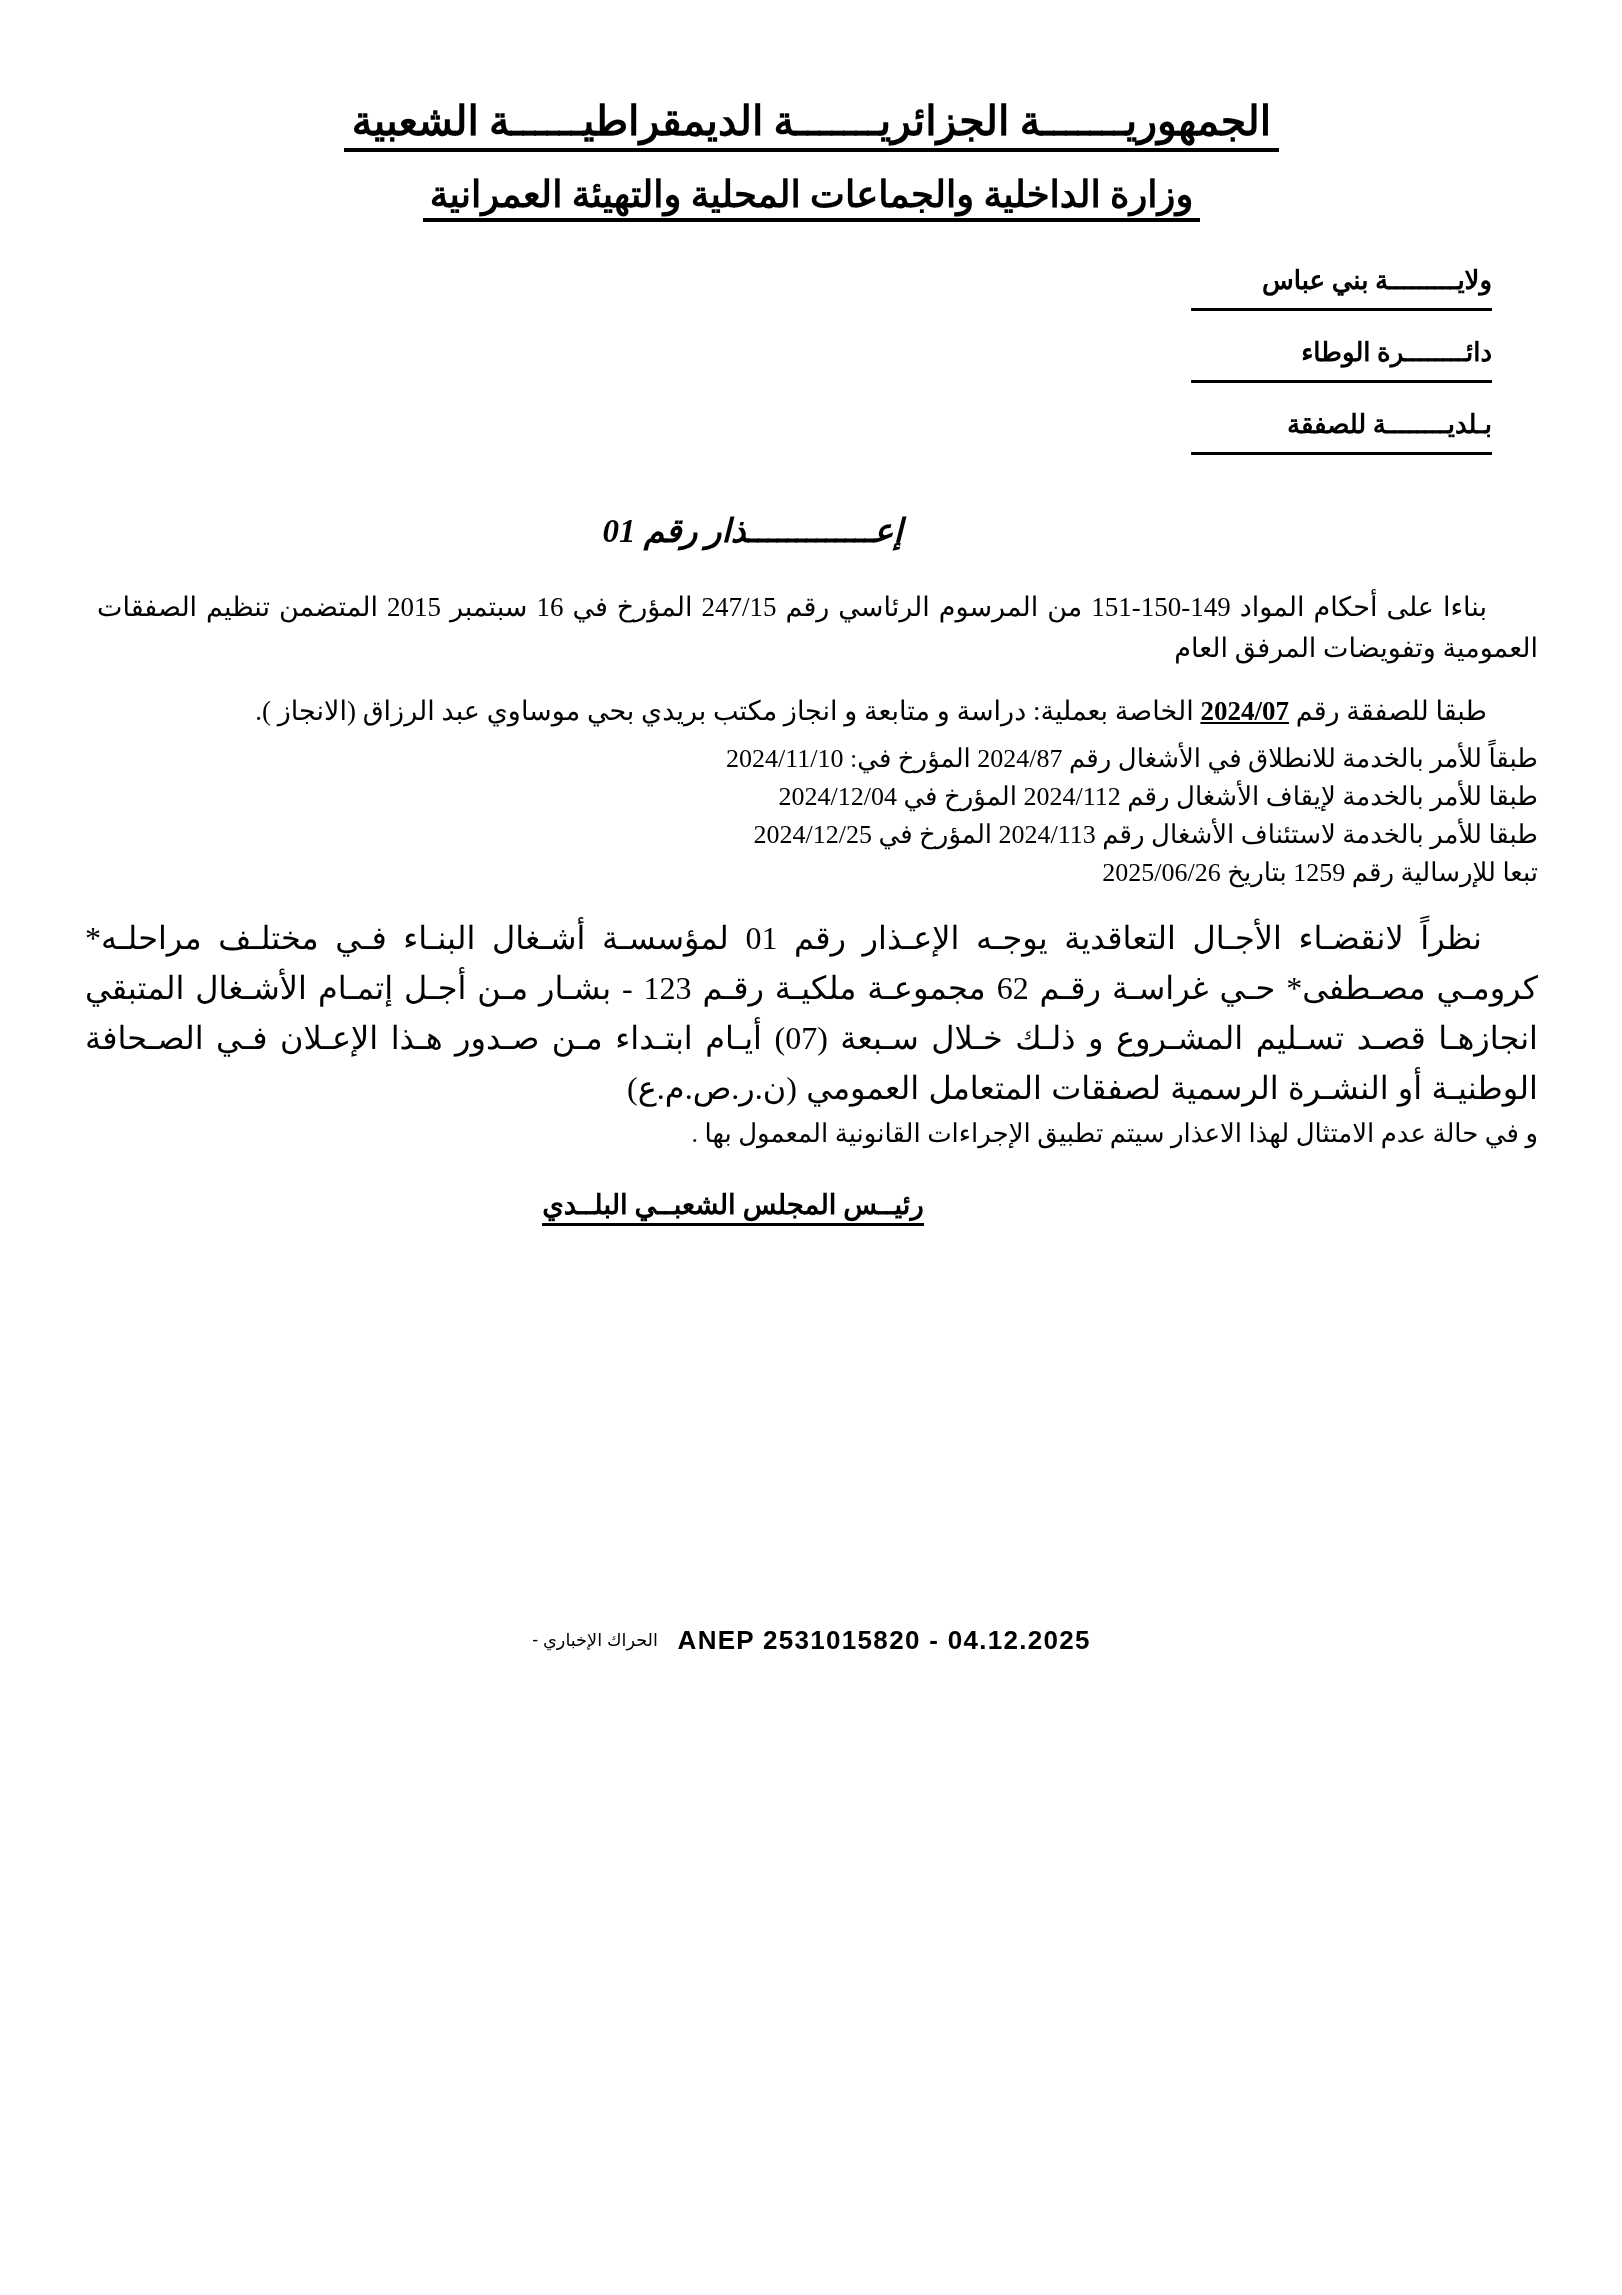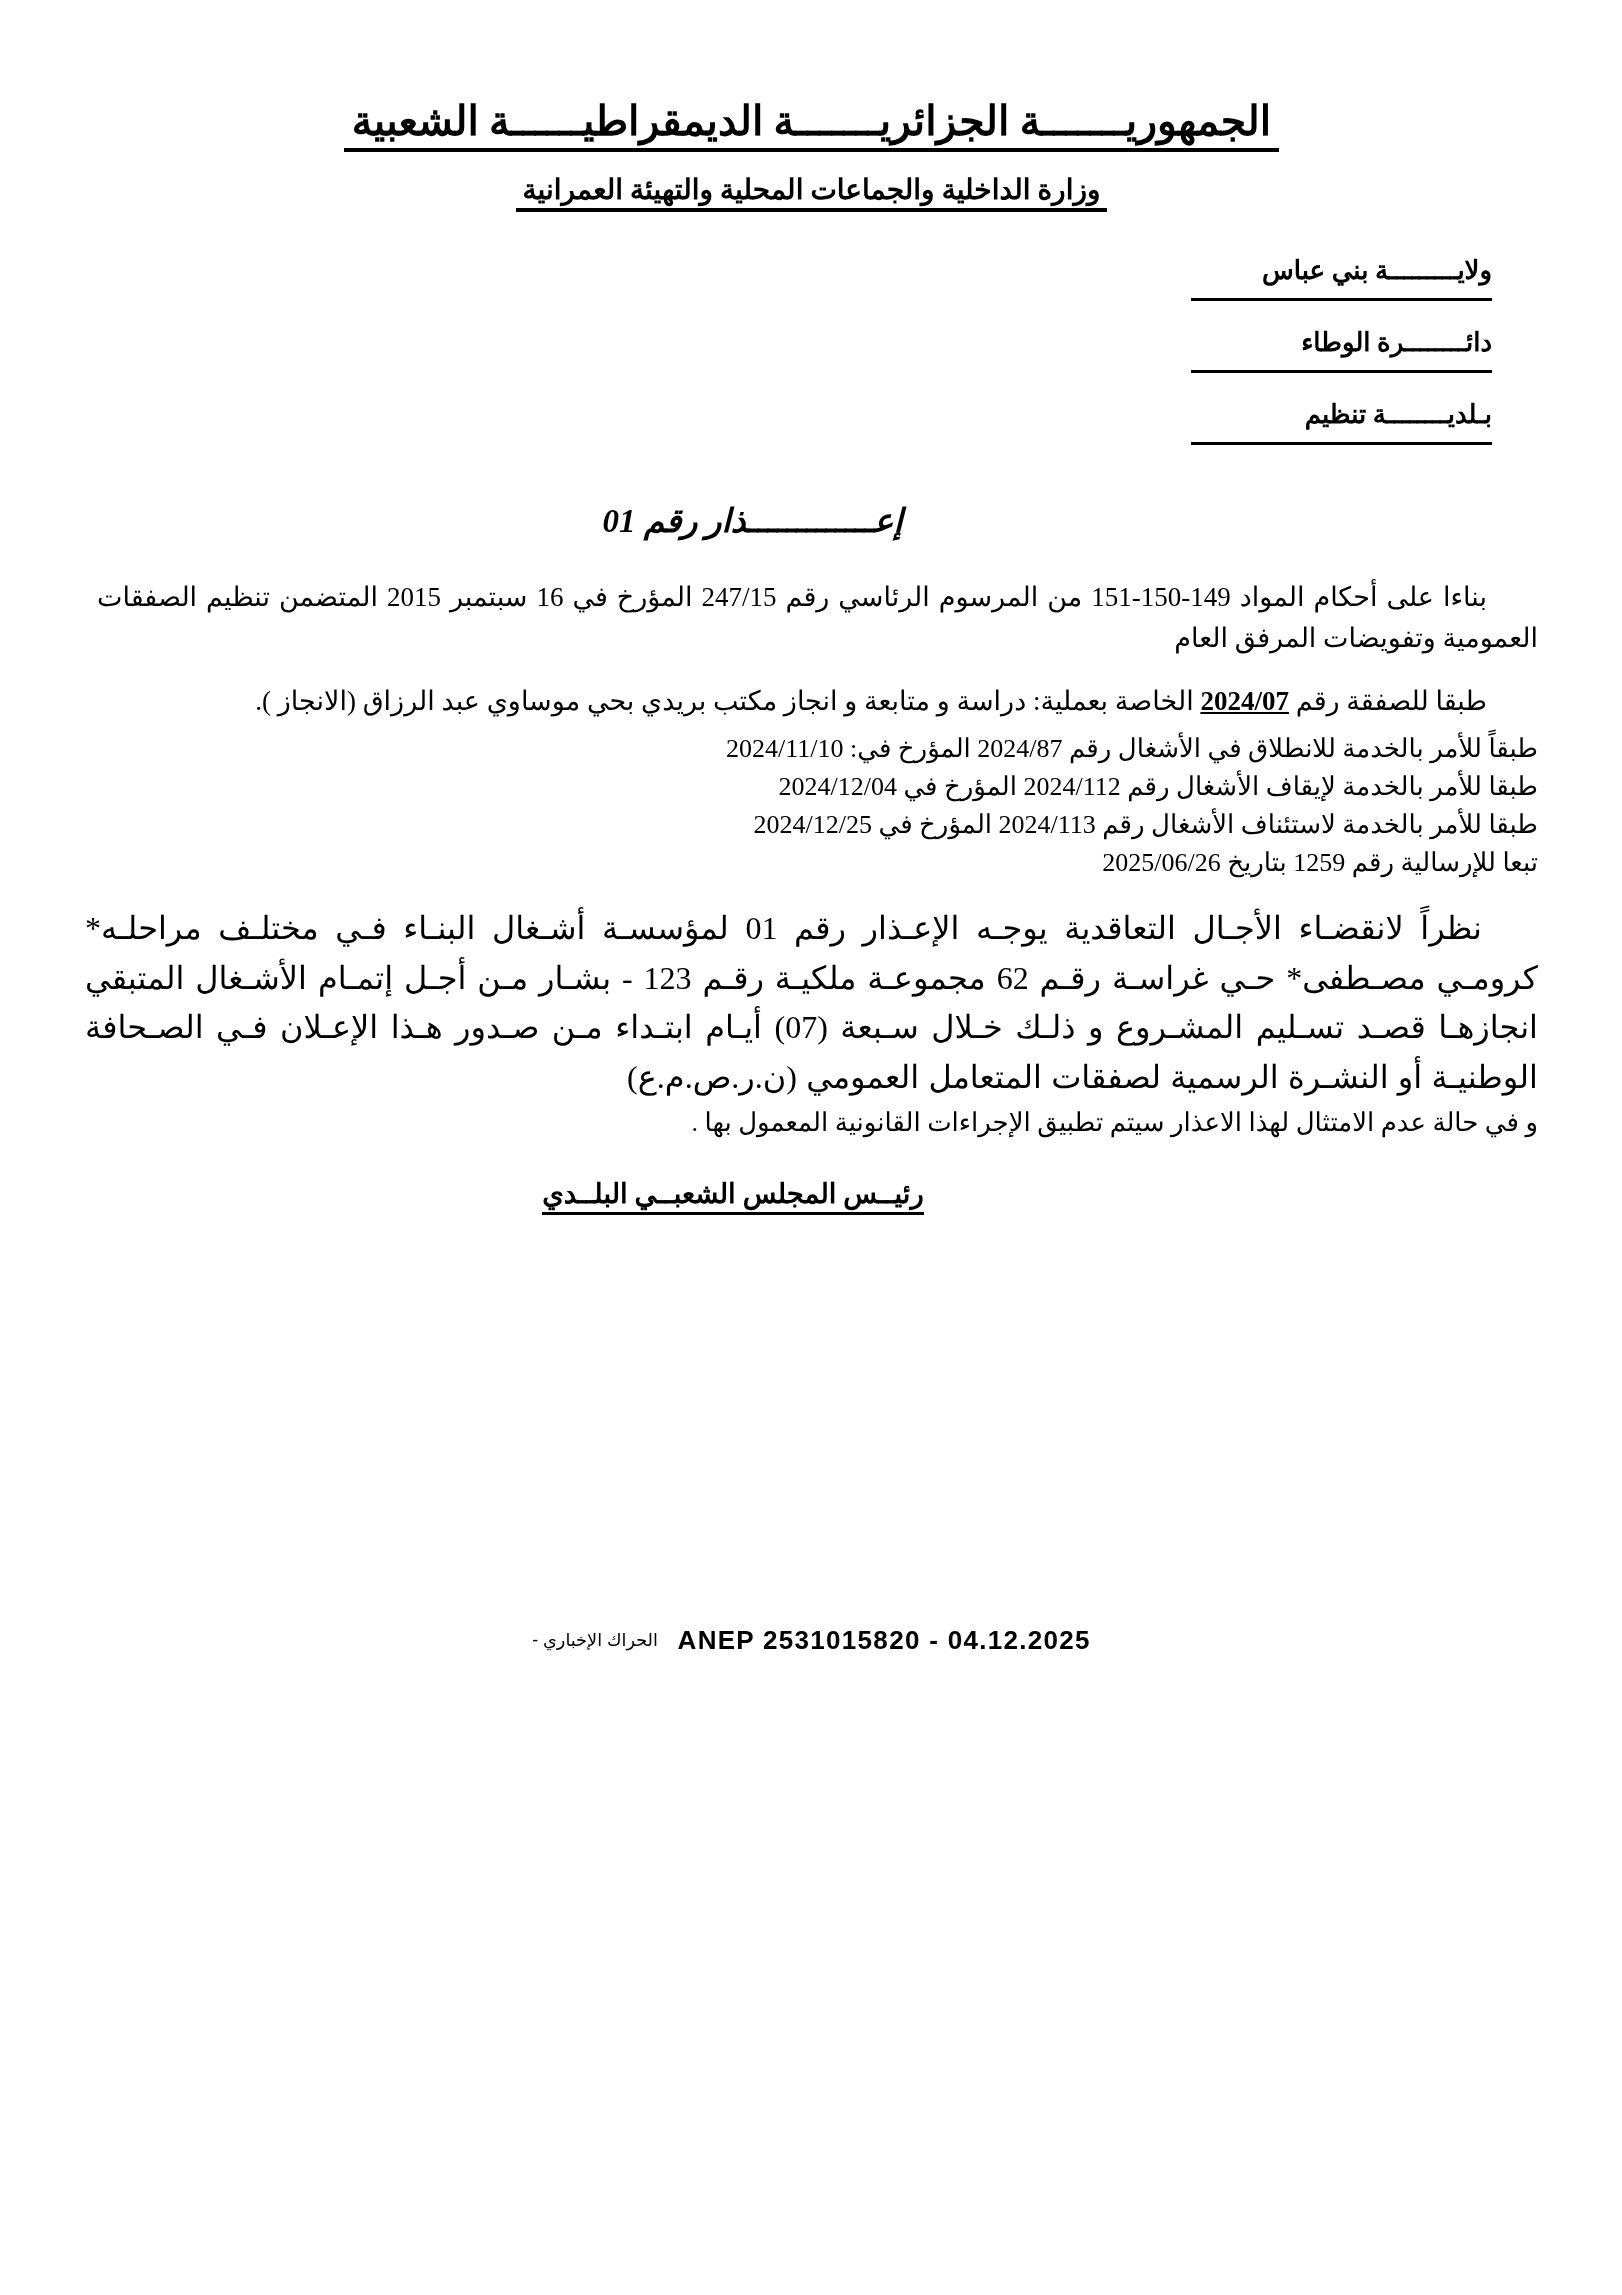--- a/index.html
+++ b/index.html
@@ -37,21 +37,21 @@
     letter-spacing: 0px;
     line-height: 1.15;
     display: inline-block;
     border-bottom: 4.6px solid #000;
     padding: 0 7.9px 2.6px 7.9px;
     white-space: nowrap;
   }
   .ministry-line {
     font-family: "Liberation Serif", "DejaVu Serif", serif;
     font-weight: bold;
-    font-size: 28px;
+    font-size: 37px;
     line-height: 1.15;
     display: inline-block;
     margin-top: 22px;
     border-bottom: 4.6px solid #000;
     padding: 0 6.5px 2px 6.5px;
     white-space: nowrap;
   }
 
   
   .admin-block {
@@ -206,21 +206,21 @@
   </div>
 
   <div class="admin-block">
     <div class="admin-line">
       <span class="u">ولايـــــــــة بني عباس</span>
     </div>
     <div class="admin-line">
       <span class="u">دائــــــــرة الوطاء</span>
     </div>
     <div class="admin-line">
-      <span class="u">بـلديــــــــة تنظيم</span>
+      <span class="u">بـلديــــــــة للصفقة</span>
     </div>
   </div>
 
   <div class="doc-title-wrap">
     <div class="doc-title">إعـــــــــــــذار رقم 01</div>
   </div>
 
   <div class="body-block">
 
     <p class="para indent">بناءا على أحكام المواد 149-150-151 من  المرسوم الرئاسي رقم 247/15 المؤرخ في 16 سبتمبر 2015 المتضمن تنظيم الصفقات العمومية وتفويضات المرفق العام</p>

